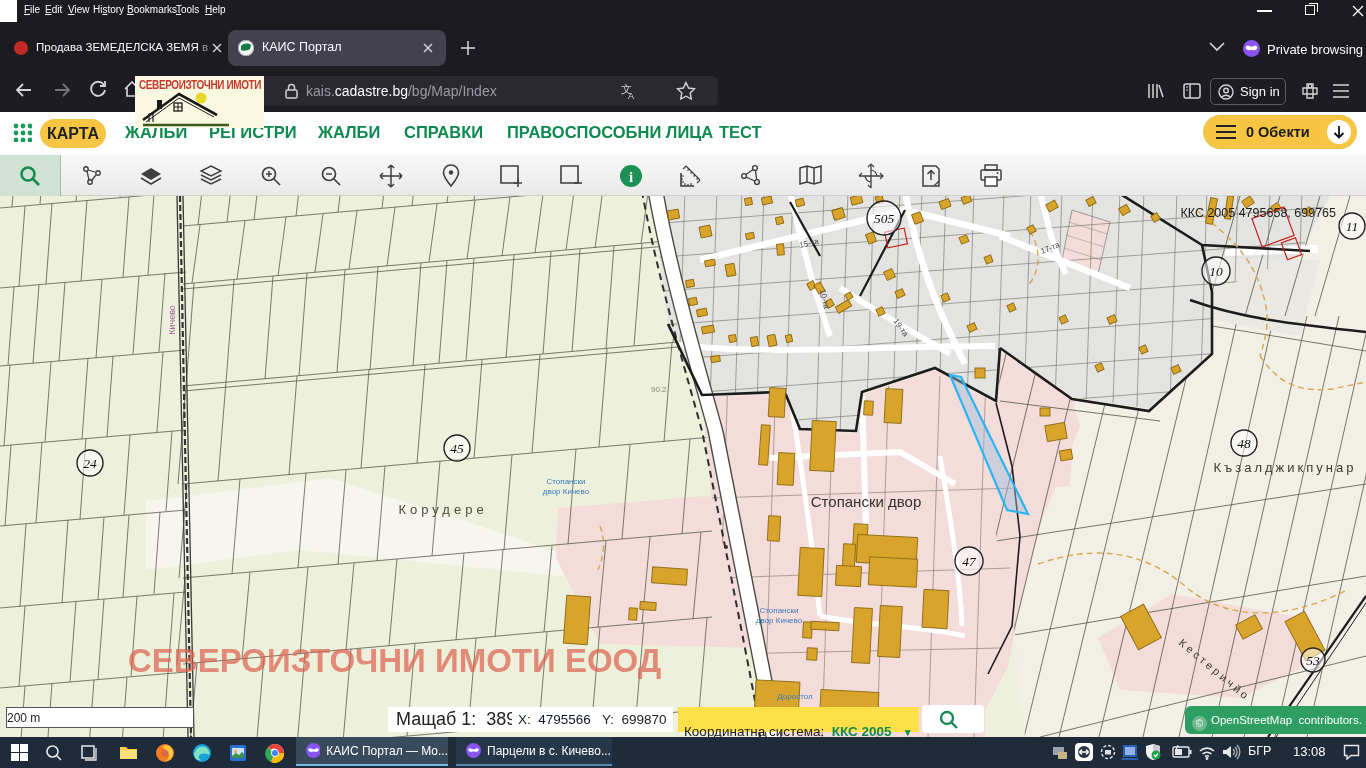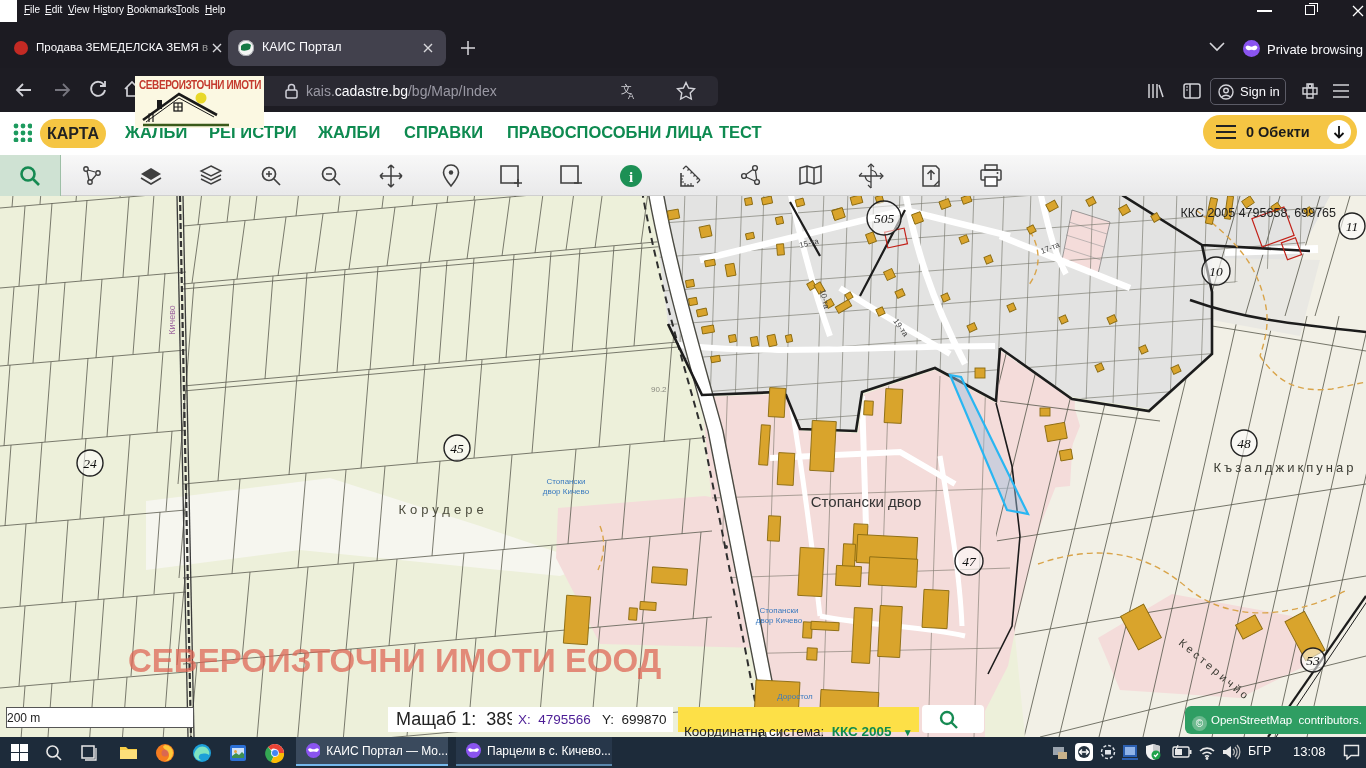--- a/index.html
+++ b/index.html
@@ -658,21 +658,21 @@
       <text x="566" y="298" font-size="8" fill="#3a7abf" text-anchor="middle" font-family="Liberation Sans,sans-serif">двор Кичево</text>
       <text x="795" y="503" font-size="8" fill="#3a7abf" text-anchor="middle" font-family="Liberation Sans,sans-serif">Доростол</text>
       <text x="779" y="417" font-size="8" fill="#3a7abf" text-anchor="middle" font-family="Liberation Sans,sans-serif">Стопански</text>
       <text x="779" y="427" font-size="8" fill="#3a7abf" text-anchor="middle" font-family="Liberation Sans,sans-serif">двор Кичево</text>
       <text x="651" y="196" font-size="8" fill="#8a8a80" font-family="Liberation Sans,sans-serif">90.2</text>
       <circle cx="726" cy="351" r="2" fill="#333"></circle>
     </svg>
 <div class="abs" style="left:128px;top:446px;width:530px;font-size:33px;font-weight:bold;color:rgba(222,98,82,0.72);white-space:nowrap">СЕВЕРОИЗТОЧНИ ИМОТИ ЕООД</div>
 <div class="abs" style="left:6px;top:511px;width:188px;height:21px;background:#fff;border:1px solid #555;font-size:12px;color:#222;text-align:left;line-height:20px">200 m</div>
 <div class="abs" style="left:388px;top:511px;height:25px;background:#fff;font-size:18px;color:#222;line-height:25px;padding:0 8px">Мащаб 1:&nbsp;&nbsp;3892</div>
-<div class="abs" style="left:512px;top:511px;height:25px;background:#fff;font-size:13.5px;color:#4c1d95;line-height:25px;padding:0 6px">X:&nbsp;&nbsp;4795566</div>
+<div class="abs" style="left:512px;top:511px;height:25px;background:#fff;font-size:13.5px;color:#0f172a;line-height:25px;padding:0 6px">X:&nbsp;&nbsp;4795566</div>
 <div class="abs" style="left:596px;top:511px;height:25px;background:#fff;font-size:13.5px;color:#222;line-height:25px;padding:0 6px">Y:&nbsp;&nbsp;699870</div>
 <div class="abs" style="left:678px;top:511px;height:25px;background:#fde047;font-size:13.5px;color:#222;line-height:25px;padding:12px 6px">Координатна система:&nbsp;&nbsp;<b style="color:#0e8a50">ККС 2005</b>&nbsp;&nbsp;&nbsp;<span style="color:#0e8a50;font-size:10px">▼</span></div>
 <div class="abs" style="left:922px;top:509px;width:62px;height:28px;background:#fff;border-radius:4px"></div>
 <svg class="abs" style="left:938px;top:513px" width="22" height="22">
       <circle cx="9" cy="9" r="6" fill="none" stroke="#168a52" stroke-width="2.4"></circle>
       <line x1="13.5" y1="13.5" x2="19" y2="19" stroke="#168a52" stroke-width="2.4"></line>
     </svg>
 <div class="abs" style="left:1185px;top:510px;width:181px;height:28px;background:#2f9e63;border-radius:6px 0 0 6px;color:#fff;font-size:11.5px;line-height:28px;white-space:nowrap"><span style="display:inline-block;width:15px;height:15px;background:#6cb98e;border-radius:50%;text-align:center;line-height:15px;margin:0 4px 0 7px;vertical-align:-3px;font-size:10px">©</span>OpenStreetMap&nbsp;&nbsp;contributors.</div>
 </div>
 <div id="taskbar">

